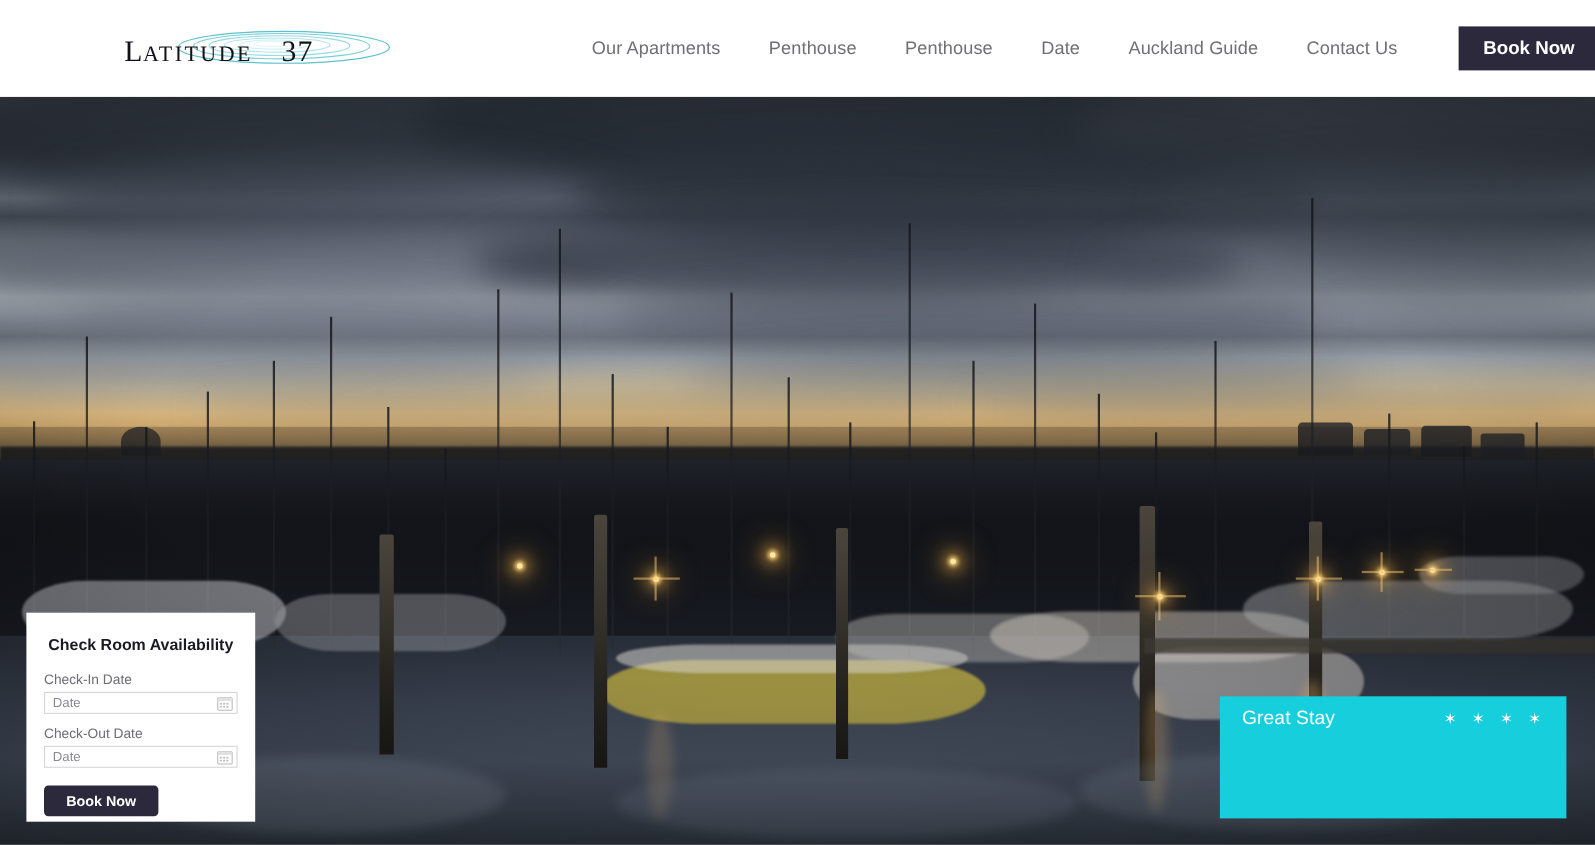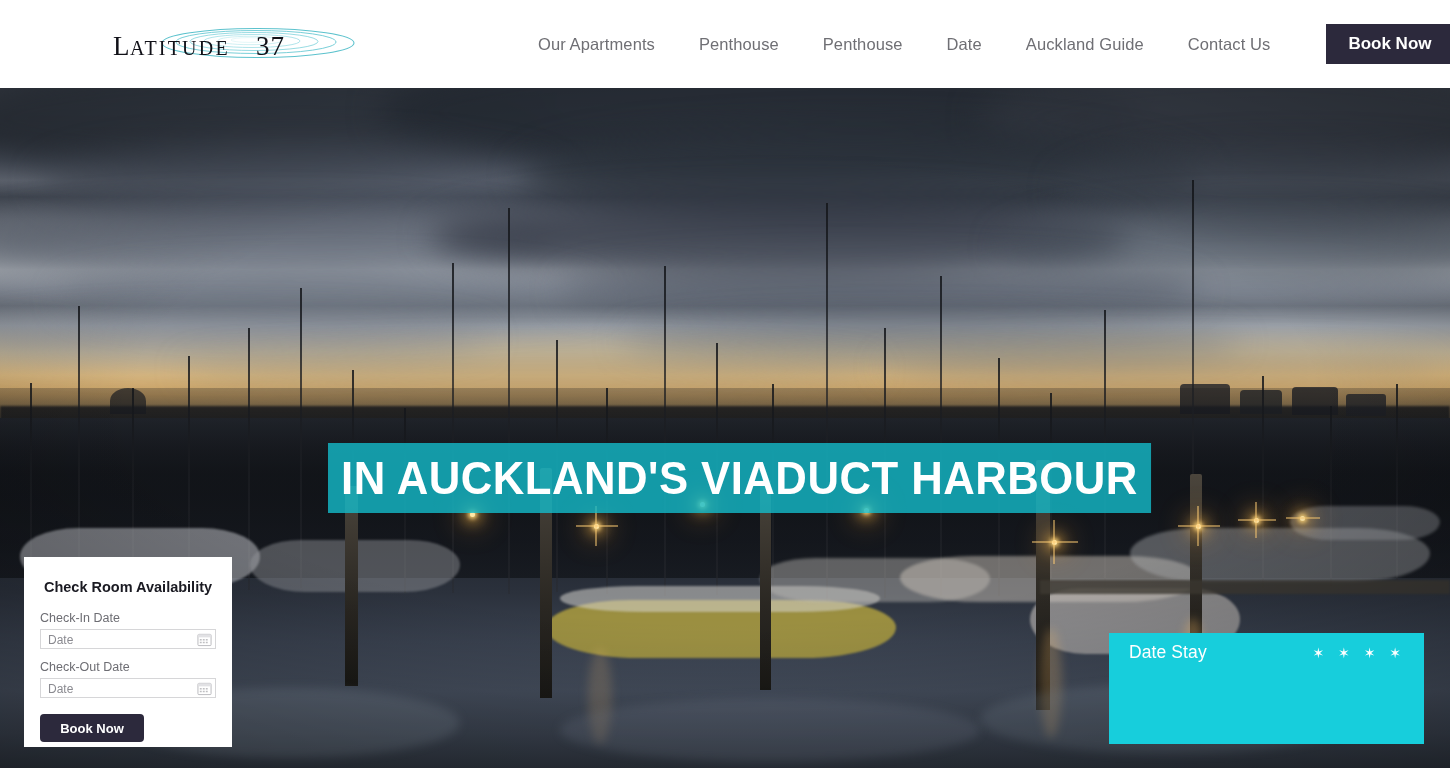--- a/index.html
+++ b/index.html
@@ -384,23 +384,20 @@
       <div class="refl" style="left:1180px; top:530px; width:26px; height:120px; background:rgba(255,196,110,0.35);"></div>
       <div class="refl" style="left:1040px; top:540px; width:22px; height:110px; background:rgba(255,196,110,0.25);"></div>
       <div class="refl" style="left:588px; top:560px; width:24px; height:96px; background:rgba(255,200,120,0.18);"></div>
       <div class="refl" style="left:120px; top:600px; width:340px; height:70px; background:rgba(150,162,178,0.22);"></div>
       <div class="refl" style="left:560px; top:610px; width:420px; height:64px; background:rgba(140,152,170,0.2);"></div>
       <div class="refl" style="left:980px; top:596px; width:380px; height:70px; background:rgba(146,158,176,0.2);"></div>
 
       <div class="vig"></div>
     </div>
 
-    <div class="headline hl-2">
-      <span class="hl-bar">IN AUCKLAND'S VIADUCT HARBOUR</span>
-    </div>
   </div>
 
   <div class="booking">
     <div class="booking-title">Check Room Availability</div>
 
     <div class="field-label">Check-In Date</div>
     <div class="date-input">
       <input type="text" placeholder="Date" style="">
       <svg class="cal-icon" viewBox="0 0 16 16">
         <rect x="1" y="2.5" width="14" height="12" rx="1" fill="#ffffff" stroke="#7d7d84" stroke-width="1"></rect>
@@ -427,18 +424,18 @@
         <rect x="6.2" y="10.4" width="2" height="1.6" fill="#8a8a90"></rect>
         <rect x="9.4" y="10.4" width="2" height="1.6" fill="#8a8a90"></rect>
       </svg>
     </div>
 
     <button class="book-btn">Book Now</button>
   </div>
 
   <div class="testimonial">
     <div class="t-head">
-      <div class="t-title">Date Stay</div>
+      <div class="t-title">Great Stay</div>
       <div class="t-stars">✶ ✶ ✶ ✶</div>
     </div>
   </div>
 
 </div>
 
 </body></html>

